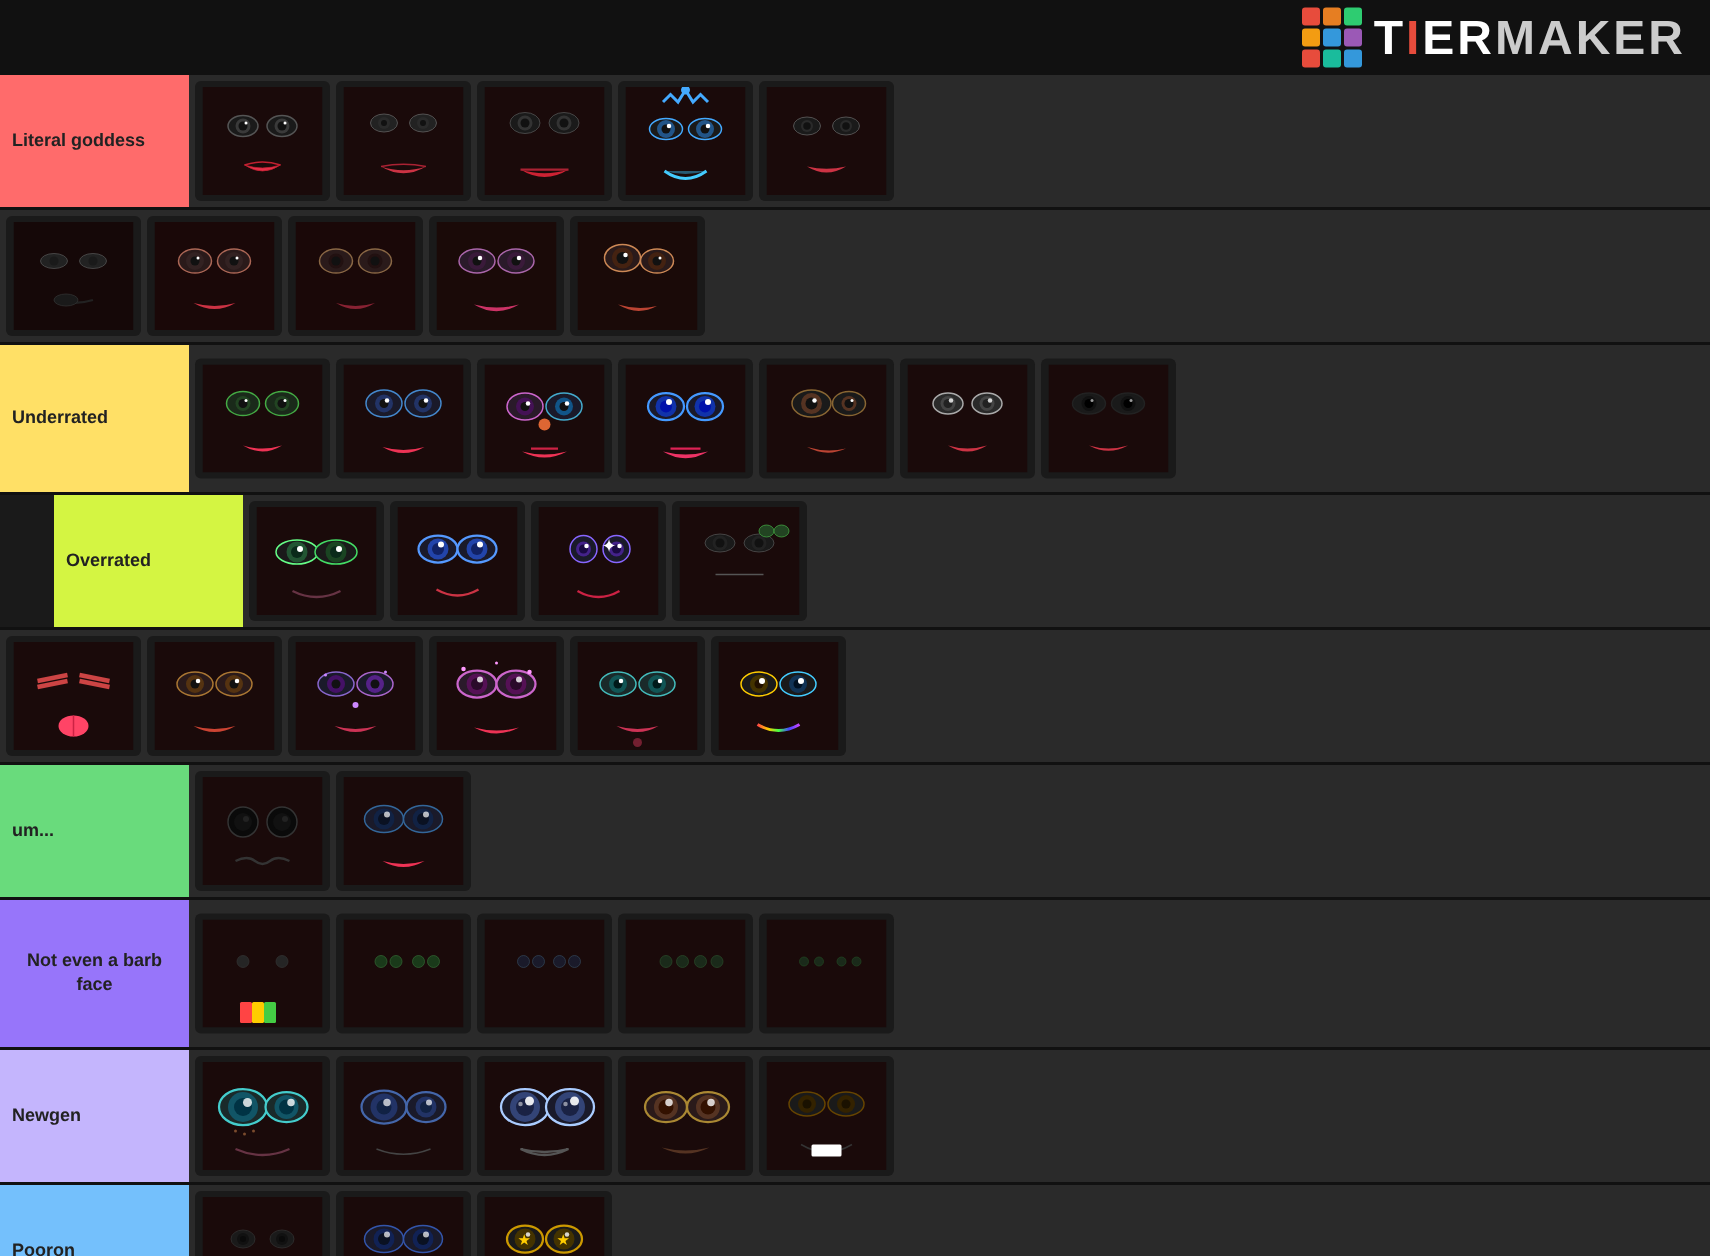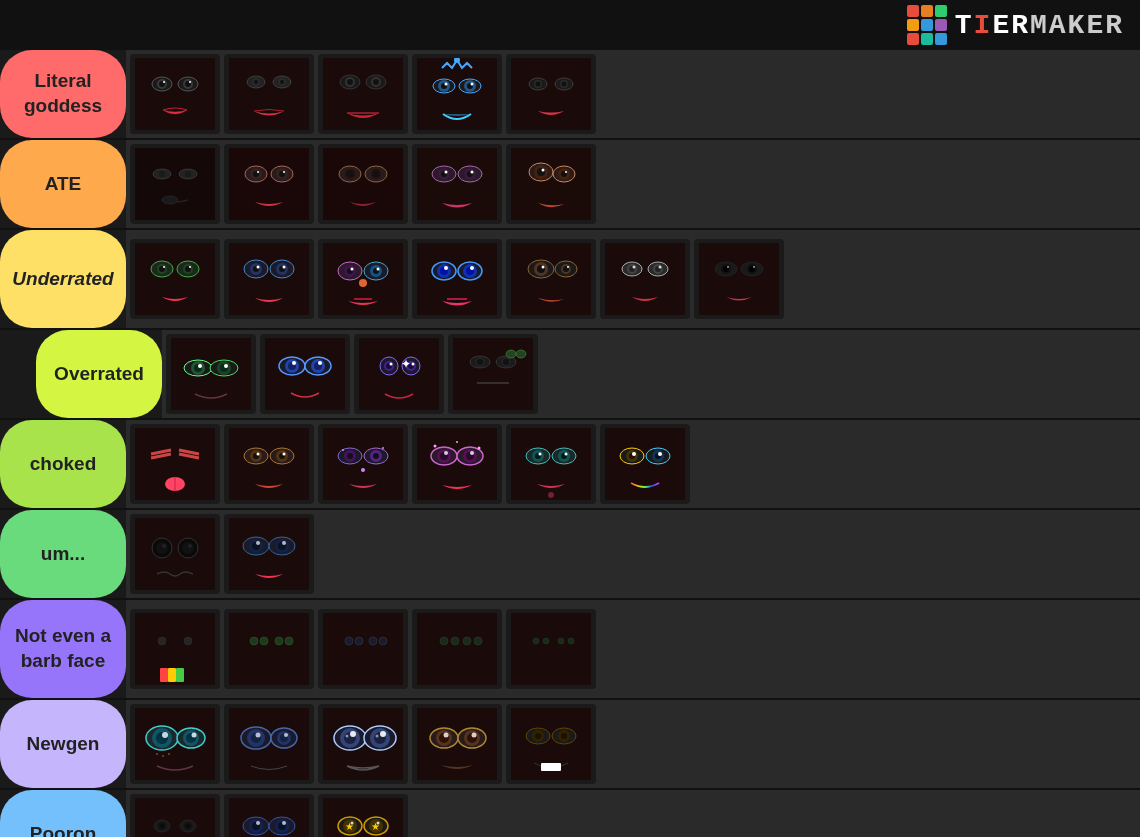--- a/index.html
+++ b/index.html
@@ -33,45 +33,44 @@
       grid-template-rows: repeat(3, 12px);
       gap: 2px;
     }
     .logo-cell {
       width: 12px;
       height: 12px;
       border-radius: 2px;
     }
     .logo-text {
       color: white;
-      font-size: 28px;
+      font-size: 32px;
       font-weight: bold;
-      font-family: Liberation Mono, monospace;
+      font-family: Liberation Sans, sans-serif;
       letter-spacing: 2px;
       text-transform: uppercase;
     }
     .logo-text span.tier { color: white; }
     .tier-row {
       display: flex;
       min-height: 90px;
       border-bottom: 2px solid #111;
     }
     .tier-label {
       width: 126px;
       min-width: 126px;
       display: flex;
       align-items: center;
-      justify-content: center;
+      justify-content: flex-start;
       text-align: center;
-      font-size: 19px;
+      font-size: 12px;
       font-weight: bold;
       color: #222;
       padding: 8px;
       line-height: 1.3;
-      border-radius: 32px;
     }
     .tier-items {
       flex: 1;
       background: #2a2a2a;
       display: flex;
       flex-wrap: wrap;
       align-items: center;
       padding: 4px;
       gap: 4px;
     }
@@ -197,23 +196,20 @@
           <circle cx="53" cy="26" r="4" fill="#2a2a2a"></circle>
           <circle cx="27" cy="26" r="2.5" fill="#111"></circle>
           <circle cx="53" cy="26" r="2.5" fill="#111"></circle>
           <path d="M27 53 Q40 61 53 53 Q40 56 27 53" fill="#cc3344"></path>
         </svg>
       </div>
     </div>
   </div>
 
   <div class="tier-row">
-    <div class="tier-label" style="background:#ffa94d;">
-      <span>ATE</span>
-    </div>
     <div class="tier-items">
       <div class="face-item">
         <svg class="face-svg" viewBox="0 0 80 72" xmlns="http://www.w3.org/2000/svg">
           <rect width="80" height="72" fill="#150808"></rect>
           <ellipse cx="27" cy="26" rx="9" ry="5" fill="#222" stroke="#555" stroke-width="0.5"></ellipse>
           <ellipse cx="53" cy="26" rx="9" ry="5" fill="#222" stroke="#555" stroke-width="0.5"></ellipse>
           <circle cx="27" cy="26" r="3" fill="#1a1a1a"></circle>
           <circle cx="53" cy="26" r="3" fill="#1a1a1a"></circle>
           <path d="M27 52 Q40 56 53 52" fill="none" stroke="#222" stroke-width="1.5"></path>
           <ellipse cx="35" cy="52" rx="8" ry="4" fill="#1a1a1a" stroke="#333" stroke-width="0.5"></ellipse>
@@ -269,21 +265,21 @@
           <circle cx="30" cy="24" r="4" fill="#111"></circle>
           <circle cx="53" cy="26" r="3" fill="#111"></circle>
           <circle cx="32" cy="22" r="1.5" fill="white"></circle>
           <circle cx="55" cy="24" r="1" fill="white"></circle>
           <path d="M27 55 Q40 63 53 56 Q40 59 27 55" fill="#bb4433"></path>
         </svg>
       </div>
     </div>
   </div>
 
-  <div class="tier-row" style="min-height:100px;font-style:italic;">
+  <div class="tier-row" style="min-height:100px;">
     <div class="tier-label" style="background:#ffe066;">
       <span>Underrated</span>
     </div>
     <div class="tier-items">
       <div class="face-item">
         <svg class="face-svg" viewBox="0 0 80 72" xmlns="http://www.w3.org/2000/svg">
           <rect width="80" height="72" fill="#1a0a0a"></rect>
           <ellipse cx="27" cy="26" rx="11" ry="8" fill="#1a2a1a" stroke="#44aa44" stroke-width="1"></ellipse>
           <ellipse cx="53" cy="26" rx="11" ry="8" fill="#1a2a1a" stroke="#44aa44" stroke-width="1"></ellipse>
           <circle cx="27" cy="26" r="5" fill="#224422"></circle>
@@ -446,23 +442,20 @@
 
           <ellipse cx="58" cy="16" rx="5" ry="4" fill="#224422" stroke="#44aa44" stroke-width="0.5"></ellipse>
           <ellipse cx="68" cy="16" rx="5" ry="4" fill="#224422" stroke="#44aa44" stroke-width="0.5"></ellipse>
           <line x1="24" y1="45" x2="56" y2="45" stroke="#555" stroke-width="1"></line>
         </svg>
       </div>
     </div>
   </div>
 
   <div class="tier-row">
-    <div class="tier-label" style="background:#a9e34b;">
-      <span>choked</span>
-    </div>
     <div class="tier-items">
       <div class="face-item">
         <svg class="face-svg" viewBox="0 0 80 72" xmlns="http://www.w3.org/2000/svg">
           <rect width="80" height="72" fill="#1a0a0a"></rect>
 
           <line x1="16" y1="26" x2="36" y2="22" stroke="#cc4444" stroke-width="3"></line>
           <line x1="16" y1="30" x2="36" y2="26" stroke="#cc4444" stroke-width="3"></line>
           <line x1="44" y1="22" x2="64" y2="26" stroke="#cc4444" stroke-width="3"></line>
           <line x1="44" y1="26" x2="64" y2="30" stroke="#cc4444" stroke-width="3"></line>
 

